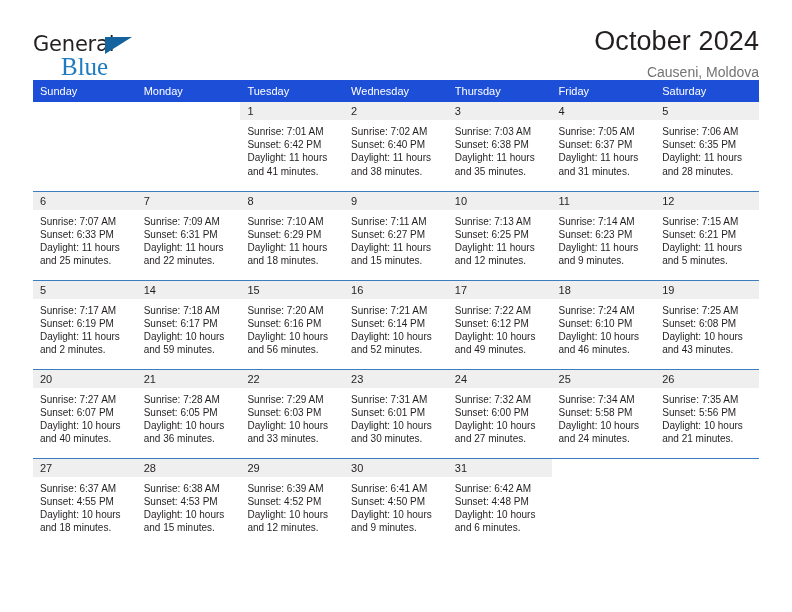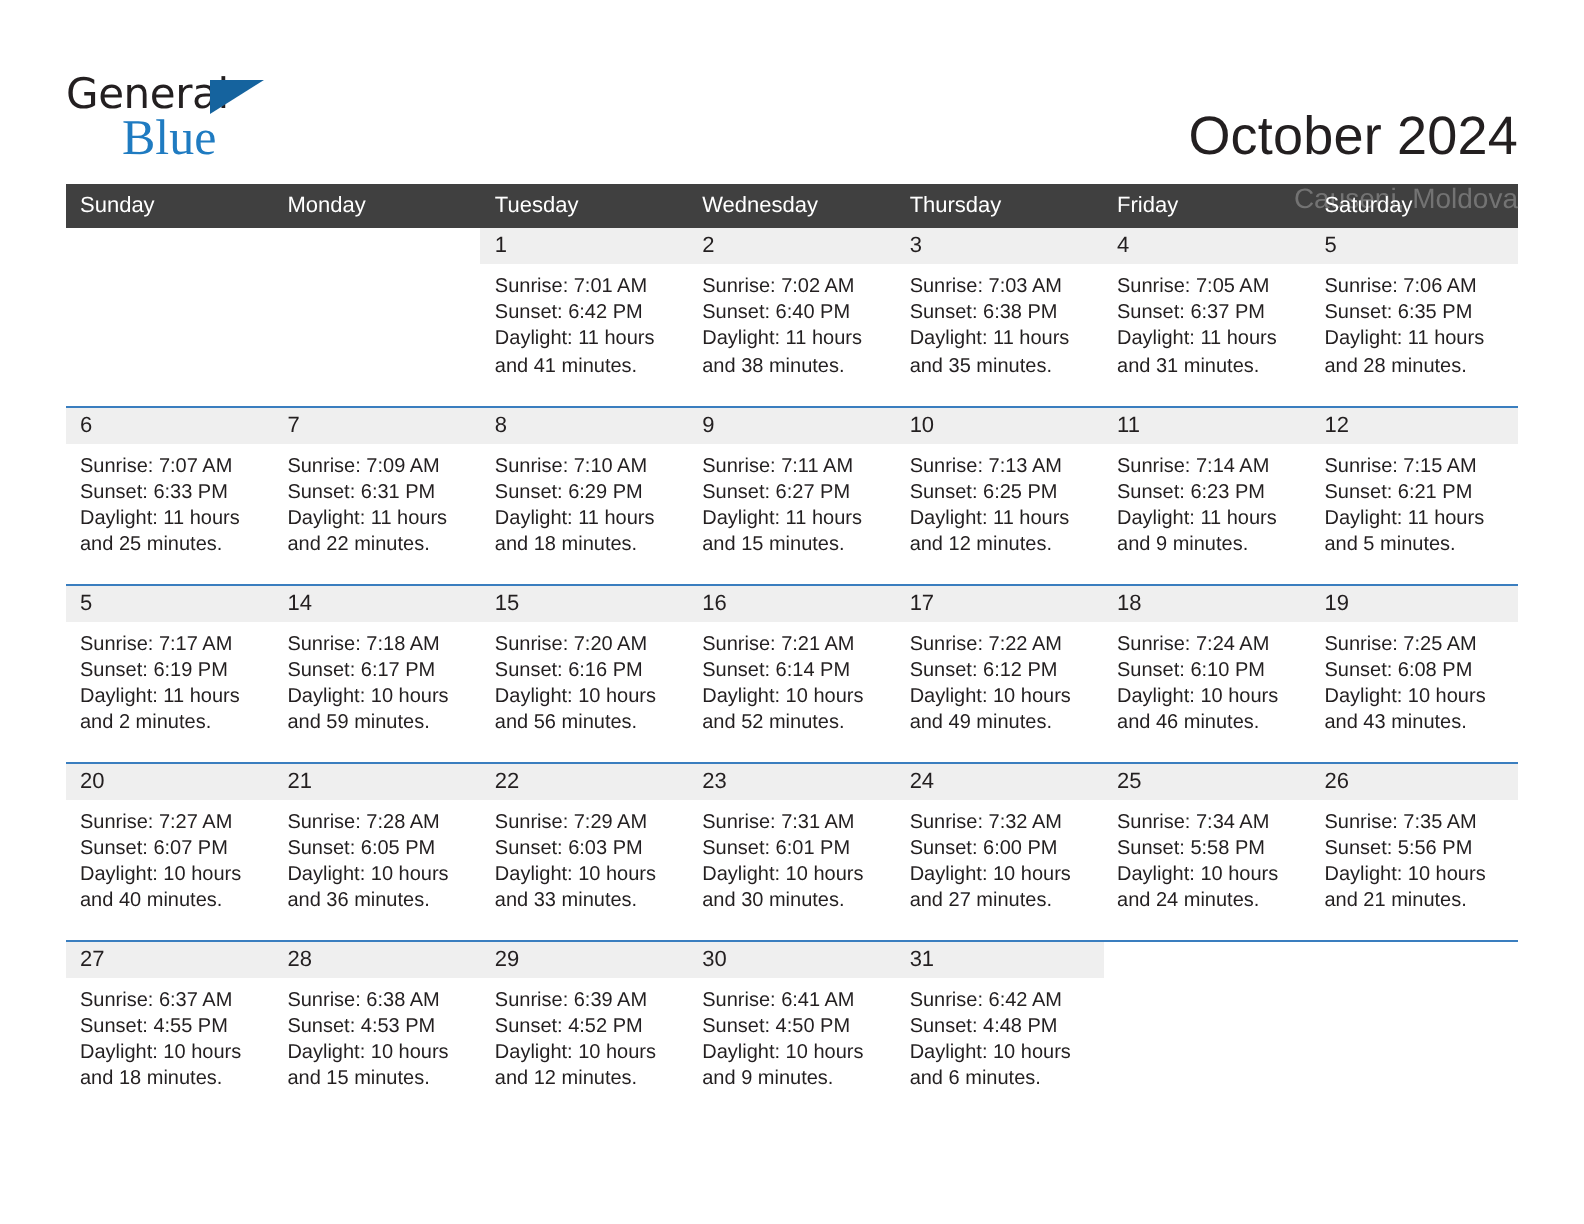--- a/index.html
+++ b/index.html
@@ -14,23 +14,23 @@
   .page {
     position: relative;
     width: 792px;
     height: 612px;
     padding: 0 33px;
   }
 
   
   .header {
     display: flex;
-    align-items: center;
+    align-items: flex-end;
     justify-content: space-between;
-    height: 92px;
+    height: 80px;
     padding-top: 28px;
   }
   .logo {
     position: relative;
     width: 120px;
     height: 46px;
     line-height: 1;
   }
   .logo-general {
     font-size: 21px;
@@ -70,21 +70,21 @@
     margin-top: 7px;
   }
 
   
   .calendar {
     width: 726px;
     border-collapse: collapse;
     table-layout: fixed;
   }
   .calendar th {
-    background: #404040;
+    background: #1d4ed8;
     color: #ffffff;
     font-size: 11px;
     font-weight: normal;
     text-align: left;
     padding: 5px 0 5px 7px;
     height: 21px;
     border: none;
   }
   .calendar td {
     width: 103.71px;

